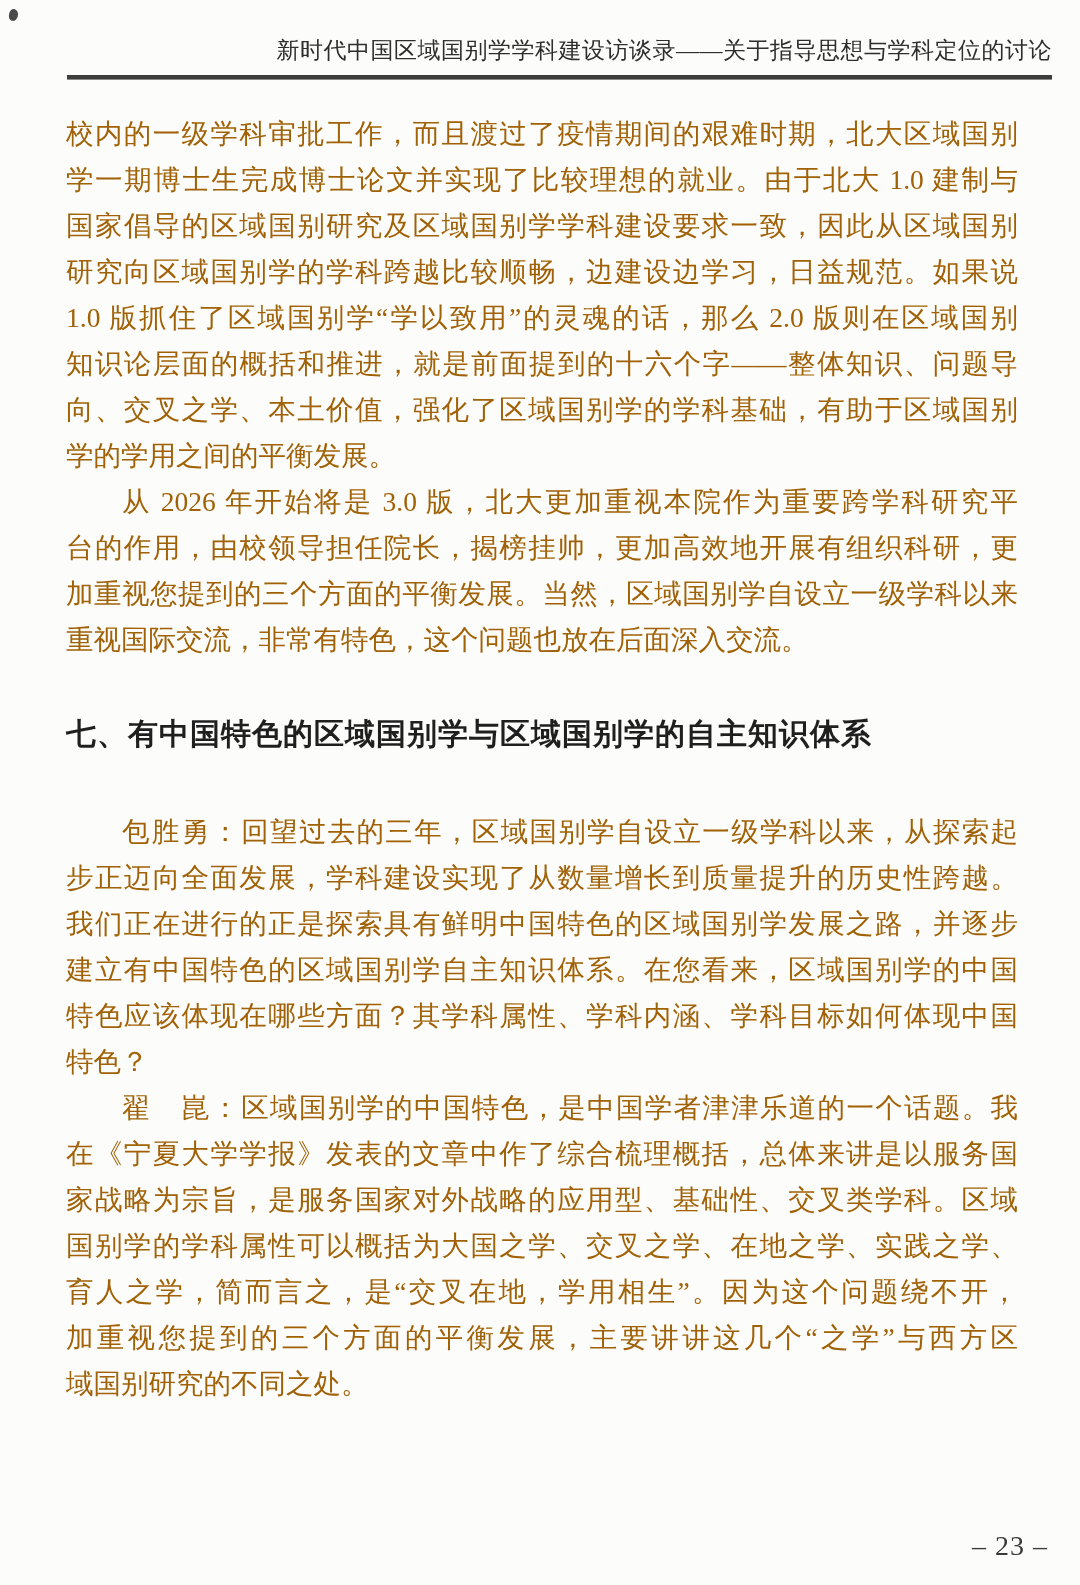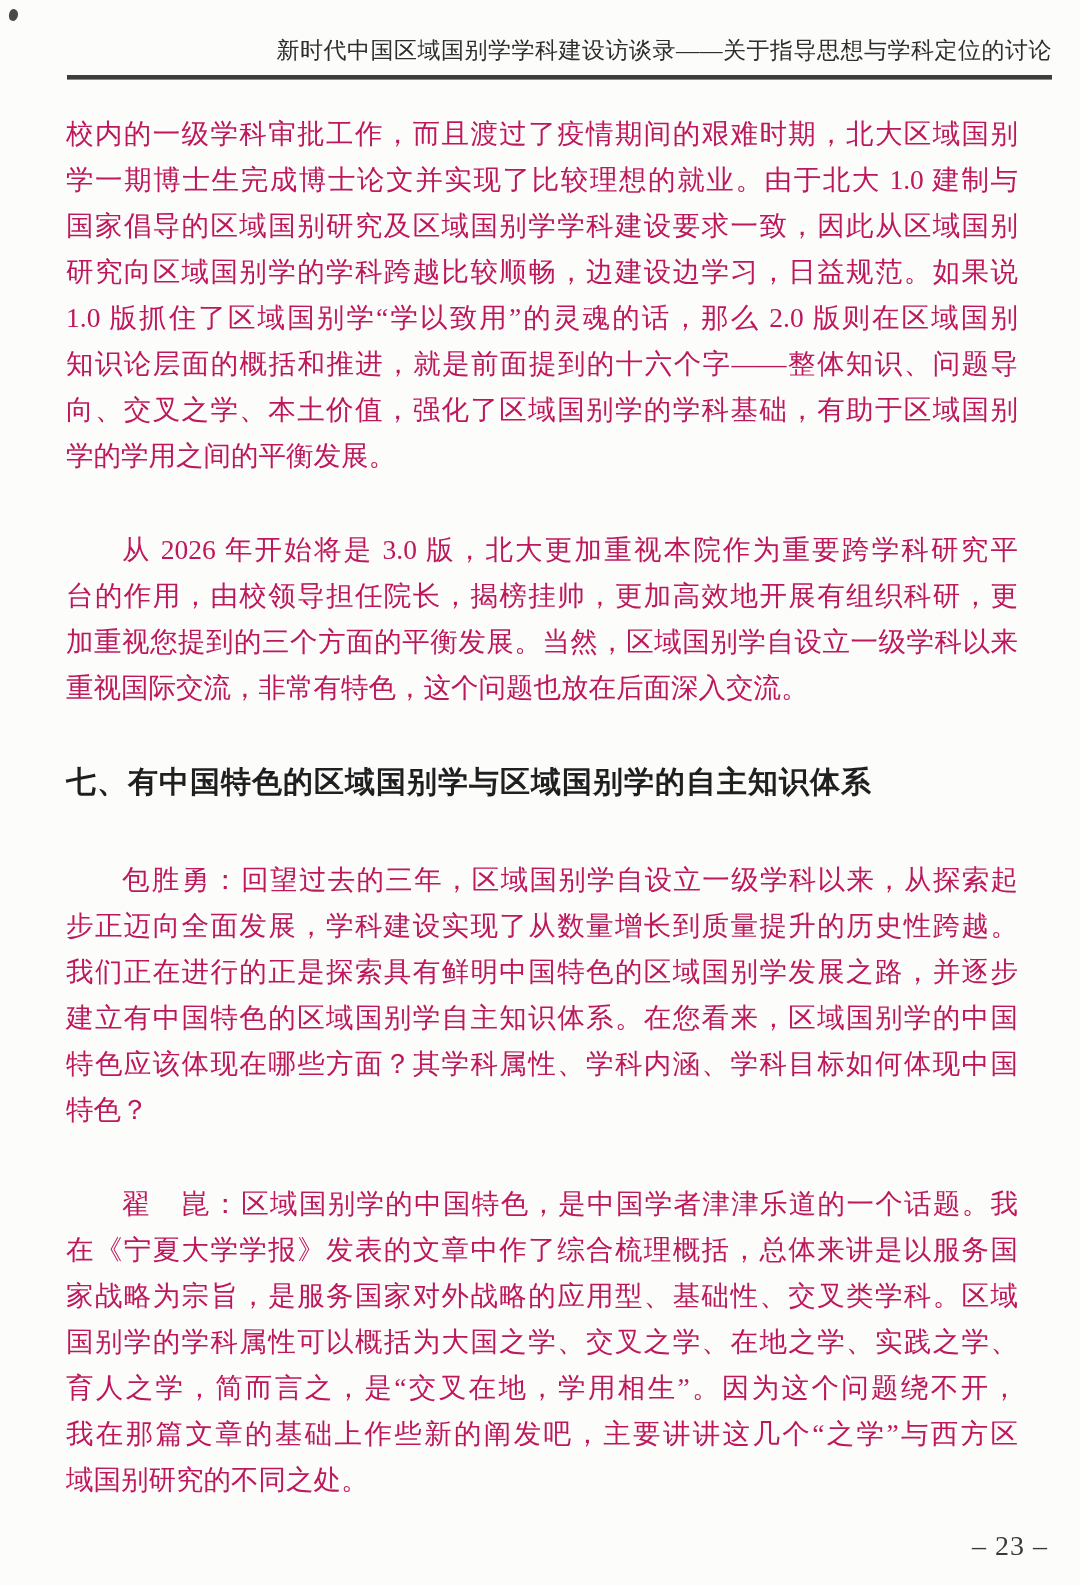--- a/index.html
+++ b/index.html
@@ -45,29 +45,28 @@
     top:111px; left:66px;
     width:952px;
   }
   .line {
     font-size:27.5px;
     line-height:46px;
     height:46px;
     text-align:justify;
     text-align-last:justify;
     text-justify:inter-character;
-    color:#be185d;
+    color:#a16207;
     white-space:pre-wrap;
   }
   .line.last {
     text-align-last:left;
   }
   .line.indent {
     padding-left:56px;
-    margin-top:48px;
   }
   .speaker {
     font-family:"Liberation Sans", sans-serif;
     font-weight:400;
     letter-spacing:1px;
   }
   .section-heading {
     font-family:"Liberation Sans", sans-serif;
     font-weight:700;
     font-size:30px;
@@ -111,17 +110,17 @@
       <div class="line">步正迈向全面发展，学科建设实现了从数量增长到质量提升的历史性跨越。</div>
       <div class="line">我们正在进行的正是探索具有鲜明中国特色的区域国别学发展之路，并逐步</div>
       <div class="line">建立有中国特色的区域国别学自主知识体系。在您看来，区域国别学的中国</div>
       <div class="line">特色应该体现在哪些方面？其学科属性、学科内涵、学科目标如何体现中国</div>
       <div class="line last">特色？</div>
       <div class="line indent"><span class="speaker">翟　崑：</span>区域国别学的中国特色，是中国学者津津乐道的一个话题。我</div>
       <div class="line">在《宁夏大学学报》发表的文章中作了综合梳理概括，总体来讲是以服务国</div>
       <div class="line">家战略为宗旨，是服务国家对外战略的应用型、基础性、交叉类学科。区域</div>
       <div class="line">国别学的学科属性可以概括为大国之学、交叉之学、在地之学、实践之学、</div>
       <div class="line">育人之学，简而言之，是“交叉在地，学用相生”。因为这个问题绕不开，</div>
-      <div class="line">我在那篇文章的基础上作些新的阐发吧，主要讲讲这几个“之学”与西方区</div>
+      <div class="line">加重视您提到的三个方面的平衡发展，主要讲讲这几个“之学”与西方区</div>
       <div class="line last">域国别研究的不同之处。</div>
     </div>
   <div class="page-number">– 23 –</div>
 </div>
 
 </body></html>

